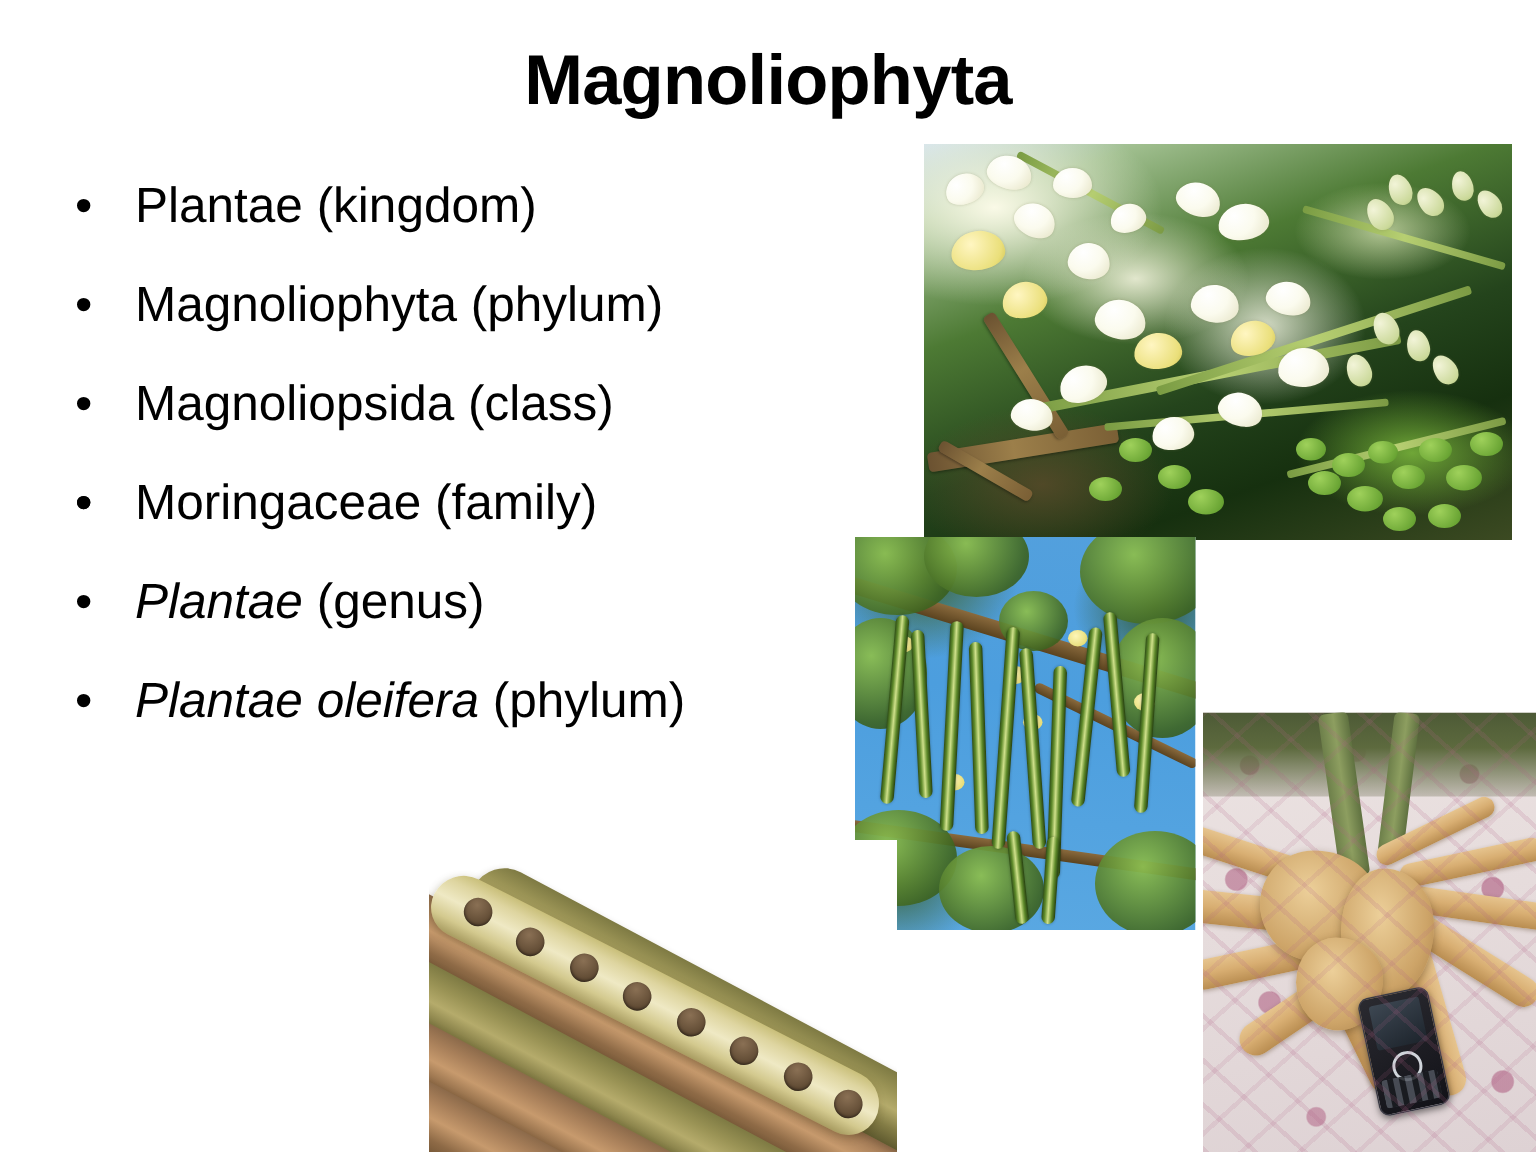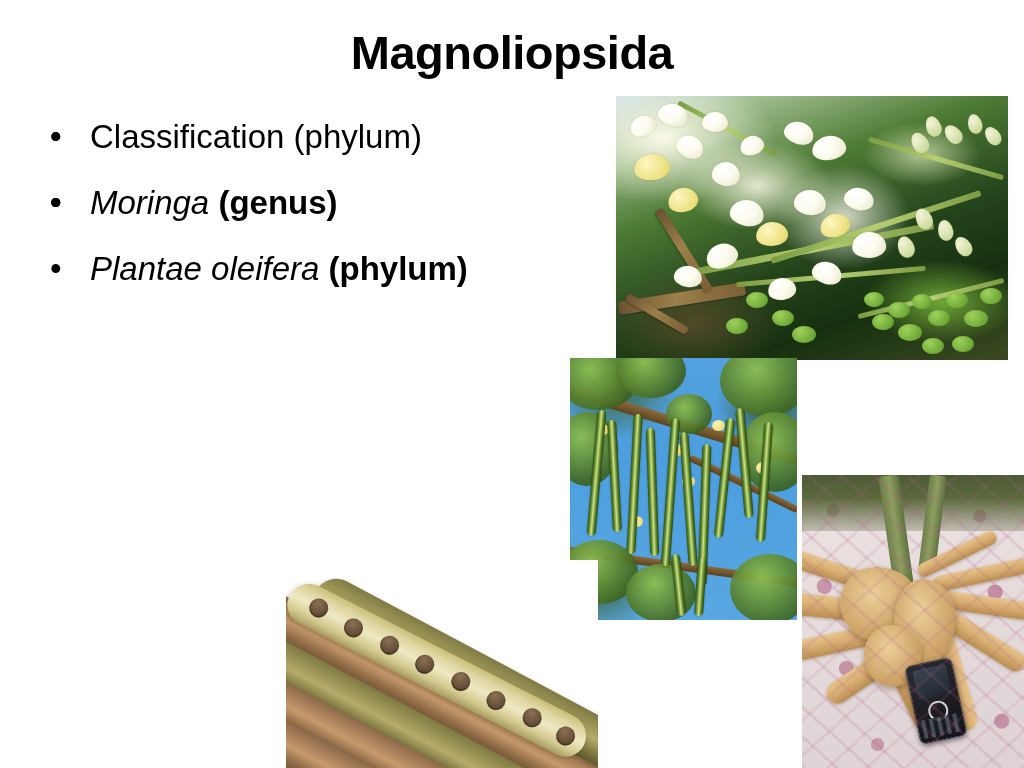--- a/index.html
+++ b/index.html
@@ -56,21 +56,20 @@
     top: 0;
     font-size: 33px;
     line-height: 66px;
     color: #000000;
   }
   .sci-name {
     font-style: italic;
   }
   .rank-label {
     font-style: normal;
-    font-weight: bold;
   }
 
   
   .photo {
     position: absolute;
     overflow: hidden;
     background: #ffffff;
   }
   .photo .scene {
     position: absolute;
@@ -292,48 +291,51 @@
     border-radius: 50%;
     background: radial-gradient(circle at 36% 30%, #8a7054, #5f4a33 70%, #3f3122);
     box-shadow: inset 0 -1px 2px rgba(0,0,0,.45);
   }
 </style>
 </head>
 <body>
 
 <div id="slide">
 
-  <div id="slide-title">Magnoliopsida</div>
+  <div id="slide-title">Magnoliophyta</div>
 
   <ul id="classification-list">
 
     <li>
       <span class="bullet-dot">•</span>
-    </li>
-
-    <li>
-      <span class="bullet-dot">•</span>
-      <span>Classification (phylum)</span>
-    </li>
-
-    <li>
-      <span class="bullet-dot">•</span>
-    </li>
-
-    <li>
-      <span class="bullet-dot">•</span>
-    </li>
-
-    <li>
-      <span class="bullet-dot">•</span>
-    </li>
-
-    <li>
-      <span class="bullet-dot">•</span>
-      <span class="sci-name">Moringa</span><span>&nbsp;</span><span class="rank-label">(genus)</span>
+      <span>Plantae (kingdom)</span>
+    </li>
+
+    <li>
+      <span class="bullet-dot">•</span>
+      <span>Magnoliophyta (phylum)</span>
+    </li>
+
+    <li>
+      <span class="bullet-dot">•</span>
+      <span>Magnoliopsida (class)</span>
+    </li>
+
+    <li>
+      <span class="bullet-dot">•</span>
+    </li>
+
+    <li>
+      <span class="bullet-dot">•</span>
+      <span>Moringaceae (family)</span>
+    </li>
+
+    <li>
+      <span class="bullet-dot">•</span>
+      <span class="sci-name">Plantae</span><span>&nbsp;</span><span class="rank-label">(genus)</span>
     </li>
 
     <li>
       <span class="bullet-dot">•</span>
       <span class="sci-name">Plantae oleifera</span><span>&nbsp;</span><span class="rank-label">(phylum)</span>
     </li>
 
   </ul>
 
   <div class="photo" id="photo-flowers">

